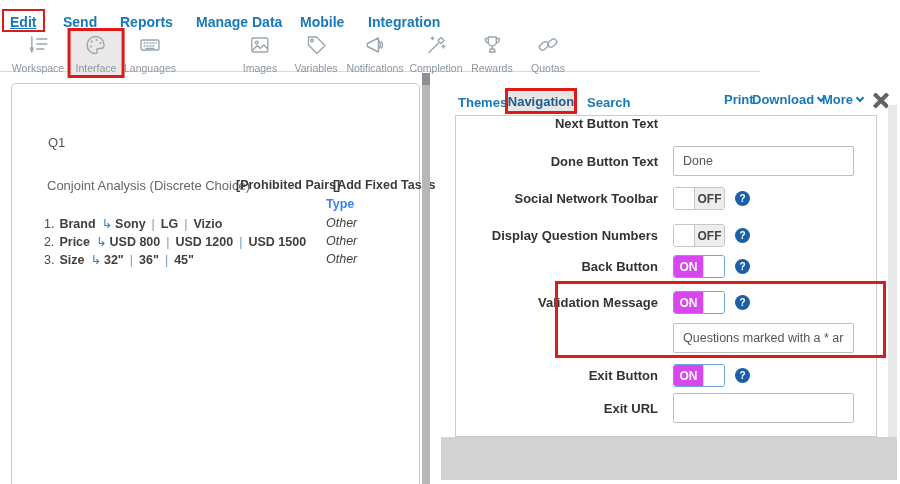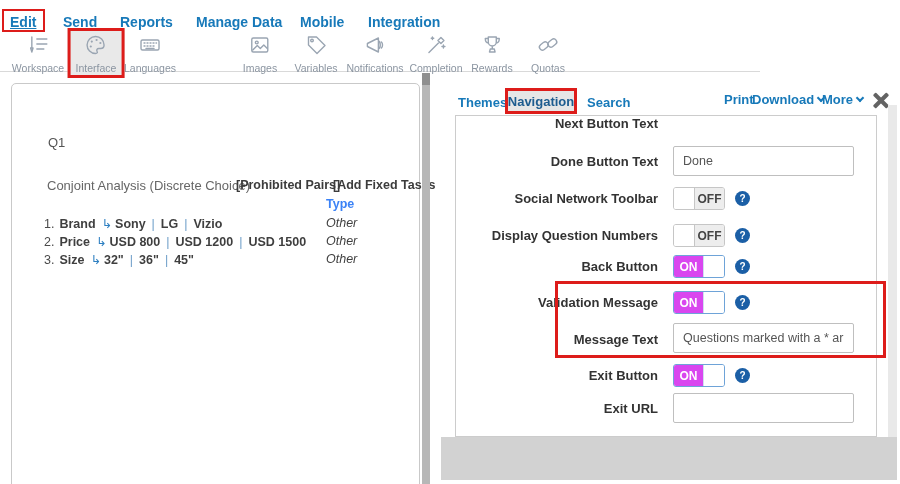--- a/index.html
+++ b/index.html
@@ -255,21 +255,20 @@
   </div>
   <span class="help" style="top:143px"></span>
 
   <span class="frow-label" style="top:179px">Validation Message</span>
   <div class="toggle on" style="top:175px">
     <span class="t-seg">ON</span>
       <span class="t-knob"></span>
   </div>
   <span class="help" style="top:179px"></span>
 
-  <span class="frow-label" style="top:216px">Message Text</span>
   <input class="txt-input" style="top: 207px;" value="Questions marked with a * are re">
 
   <span class="frow-label" style="top:252px">Exit Button</span>
   <div class="toggle on" style="top:248px">
     <span class="t-seg">ON</span>
       <span class="t-knob"></span>
   </div>
   <span class="help" style="top:252px"></span>
 
   <span class="frow-label" style="top:285px">Exit URL</span>

